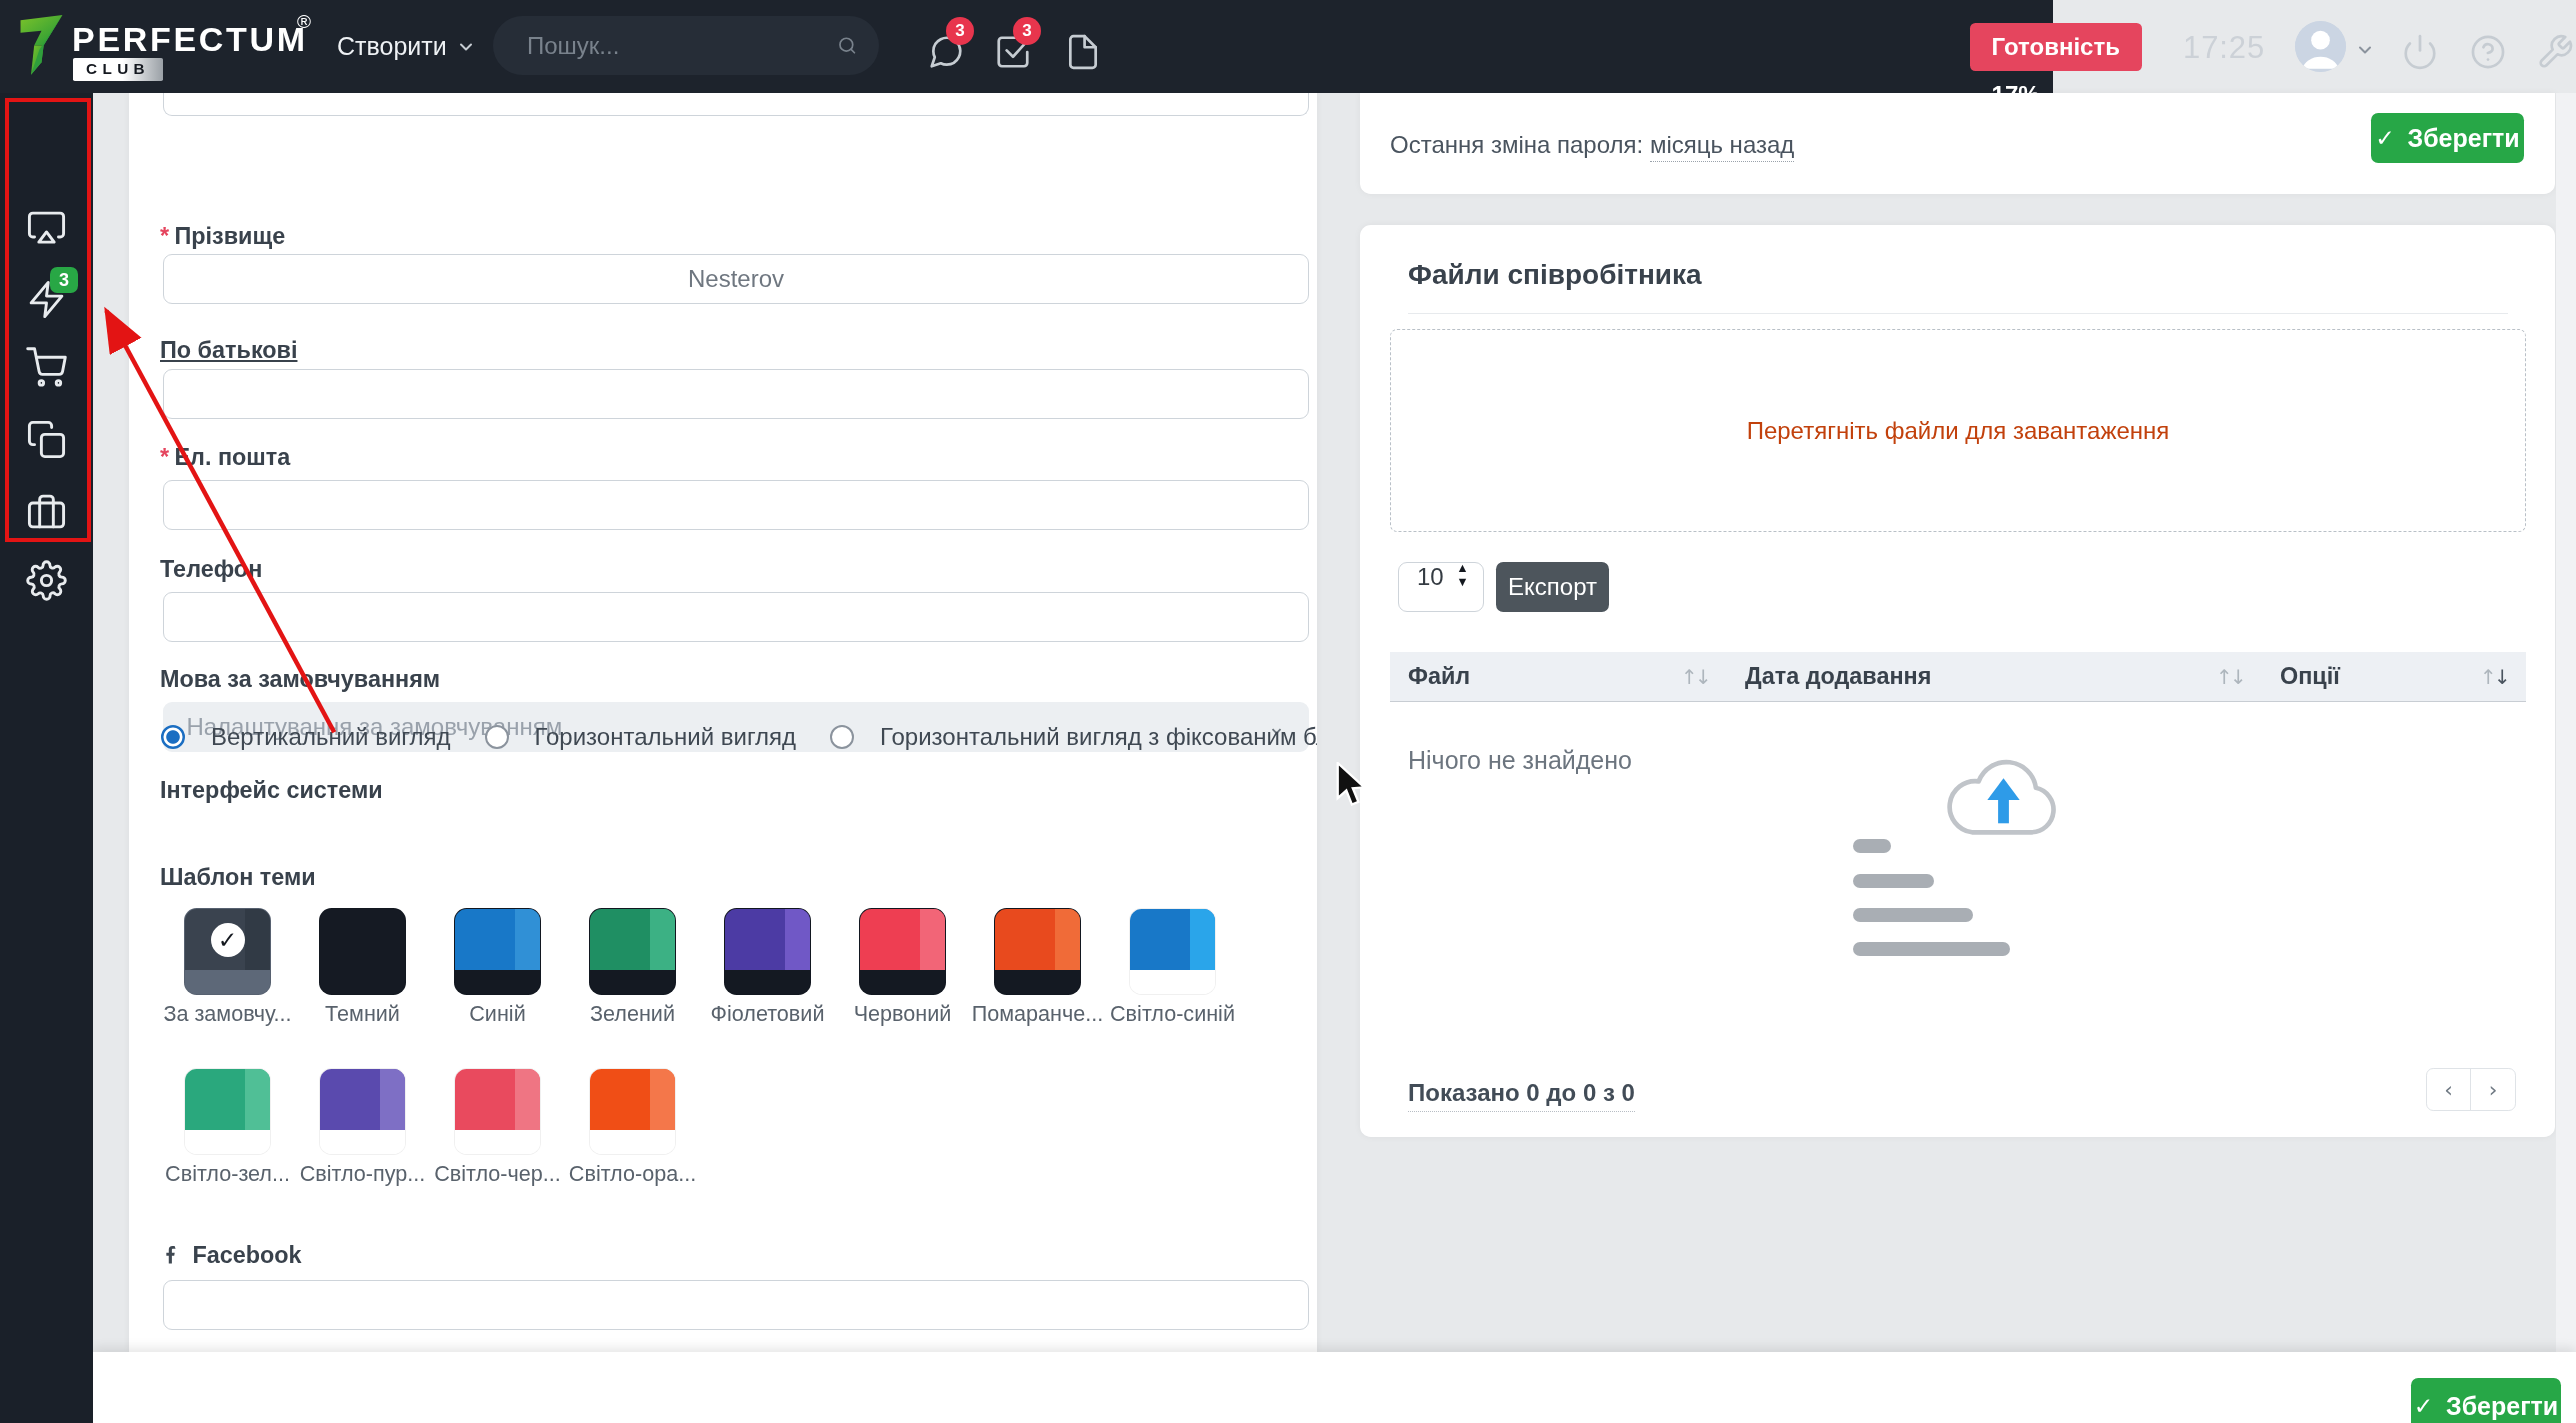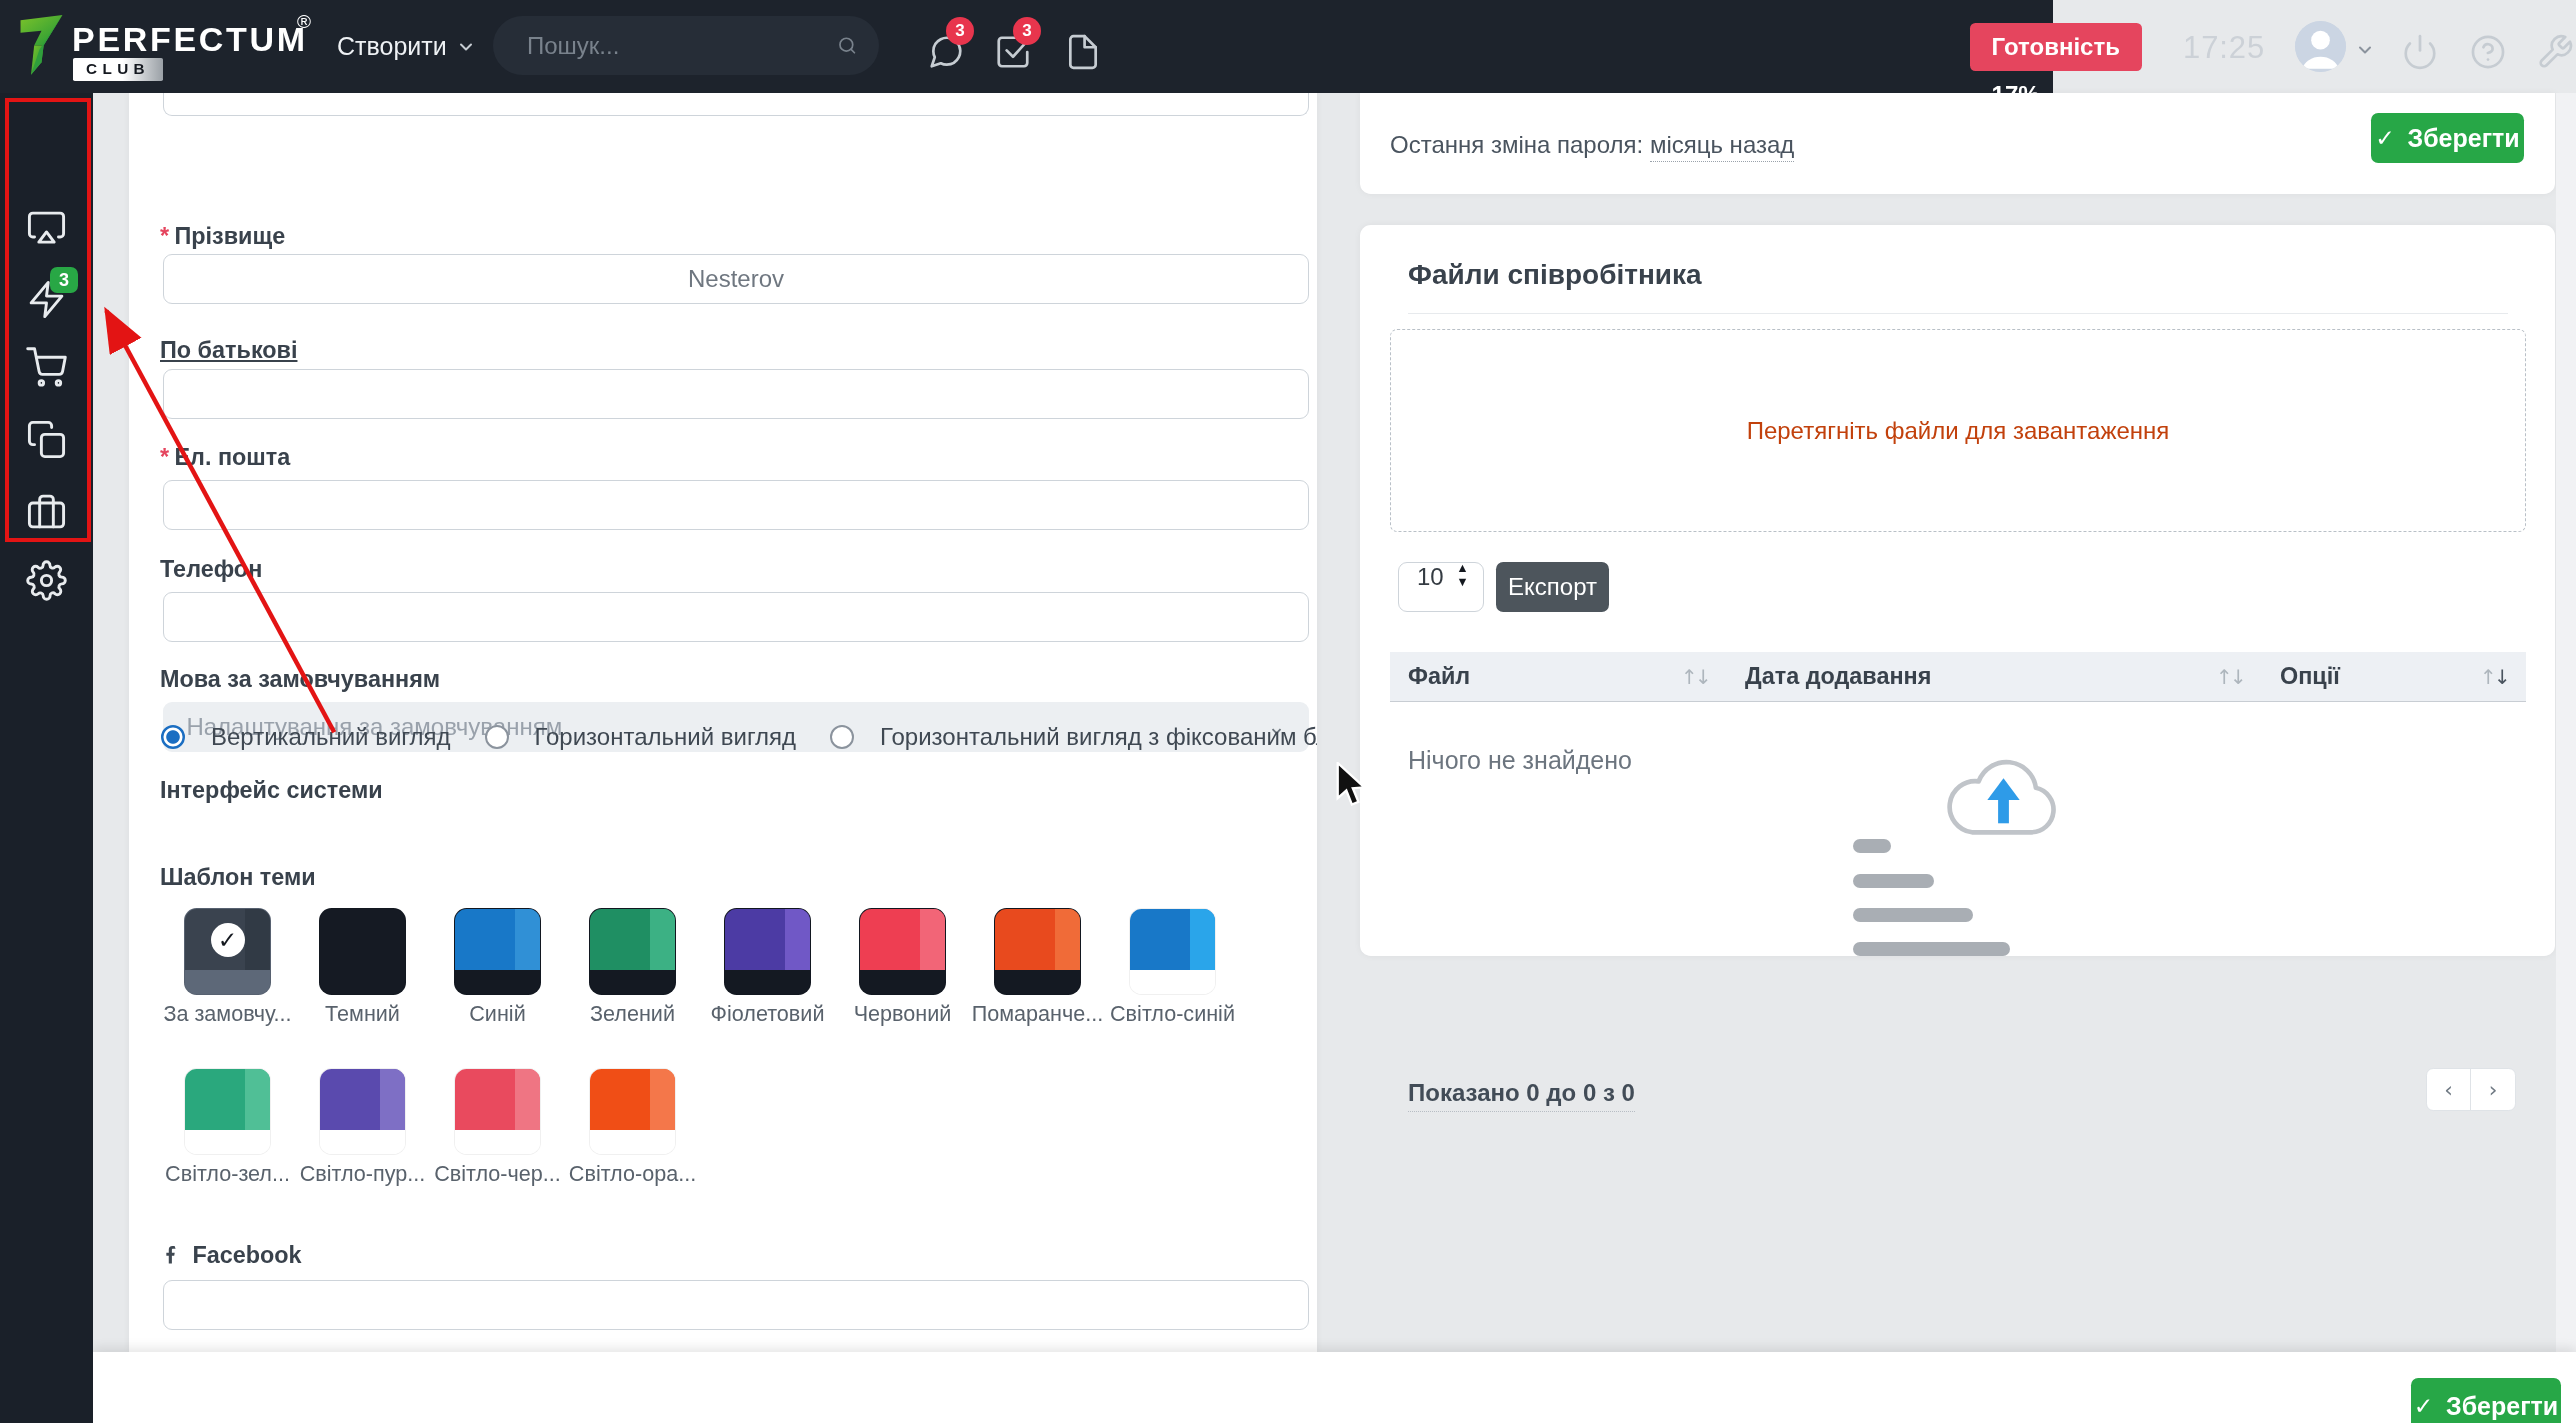--- a/index.html
+++ b/index.html
@@ -66,21 +66,21 @@
   .th-cap { position:absolute; left:50%; top:93px; transform:translateX(-50%); font-size:21.6px; color:#59626c; white-space:nowrap; }
   .soc-ic { display:inline-block; vertical-align:-3.6px; margin-right:9px; }
 
   
   .card { position:absolute; background:#fff; border-radius:10.8px; box-shadow:0 0 7.2px rgba(0,0,0,0.05); }
   .pw-card { left:1360px; top:93px; width:1195px; height:101px; border-radius:0 0 10.8px 10.8px; }
   .pw-text { position:absolute; left:30px; top:38px; font-size:24px; color:#4a545f; }
   .pw-text .hl { border-bottom:1.8px dotted #9aa2ab; padding-bottom:2.7px; cursor:pointer;text-align:center; }
   .btn-green { background:#27a747; color:#fff; font-size:25px; font-weight:bold; border:none; border-radius:7.2px; display:flex; align-items:center; justify-content:center; gap:12.6px; cursor:pointer; font-family:inherit; }
   .btn-green .ck { font-family:"DejaVu Sans",sans-serif; font-weight:normal; font-size:23.4px; }
-  .files-card { left:1360px; top:225px; width:1195px; height:731px; }
+  .files-card { left:1360px; top:225px; width:1195px; height:912px; }
   .fc-title { position:absolute; left:48px; top:34px; font-size:28px; font-weight:bold; color:#39424c; }
   .fc-divider { position:absolute; left:48px; top:88px; width:1100px; border-top:0.9px solid #e7eaed; }
   .dropzone { position:absolute; left:30px; top:104px; width:1136px; height:203px; border:1.8px dashed #b9c0c7; border-radius:7.2px; display:flex; align-items:center; justify-content:center; font-size:24px; color:#c2410c; cursor:pointer; }
   .pagesize { position:absolute; left:38px; top:337px; width:86px; height:50px; border:0.9px solid #ced4da; border-radius:9px; background:#fff; display:flex; align-items:flex-start; padding:0 14.4px 0 18px; font-size:24px; color:#343b42; cursor:pointer; }
   .pagesize .steps { margin-left:auto; display:flex; flex-direction:column; gap:1.8px; font-size:12.6px; color:#14181f; line-height:11.7px; }
   .btn-export { position:absolute; left:136px; top:337px; width:113px; height:50px; background:#4d555c; color:#fff; border:none; border-radius:7.2px; font-size:24px; font-family:inherit; cursor:pointer; }
   .search-group { position:absolute; left:863px; top:337px; width:303px; height:50px; display:flex; }
   .sg-icon { width:53px; height:50px; background:#e9edf0; border:0.9px solid #ced4da; border-right:none; border-radius:7.2px 0 0 7.2px; display:flex; align-items:center; justify-content:center; color:#4a545f; }
   .sg-icon svg { width:23.4px; height:23.4px; stroke:currentColor; fill:none; stroke-width:2; stroke-linecap:round; }
   .search-group input { flex:1; height:50px; border:0.9px solid #ced4da; border-radius:0 7.2px 7.2px 0; font-size:24px; color:#6f7780; font-family:inherit; padding:0 16px; outline:none; }

